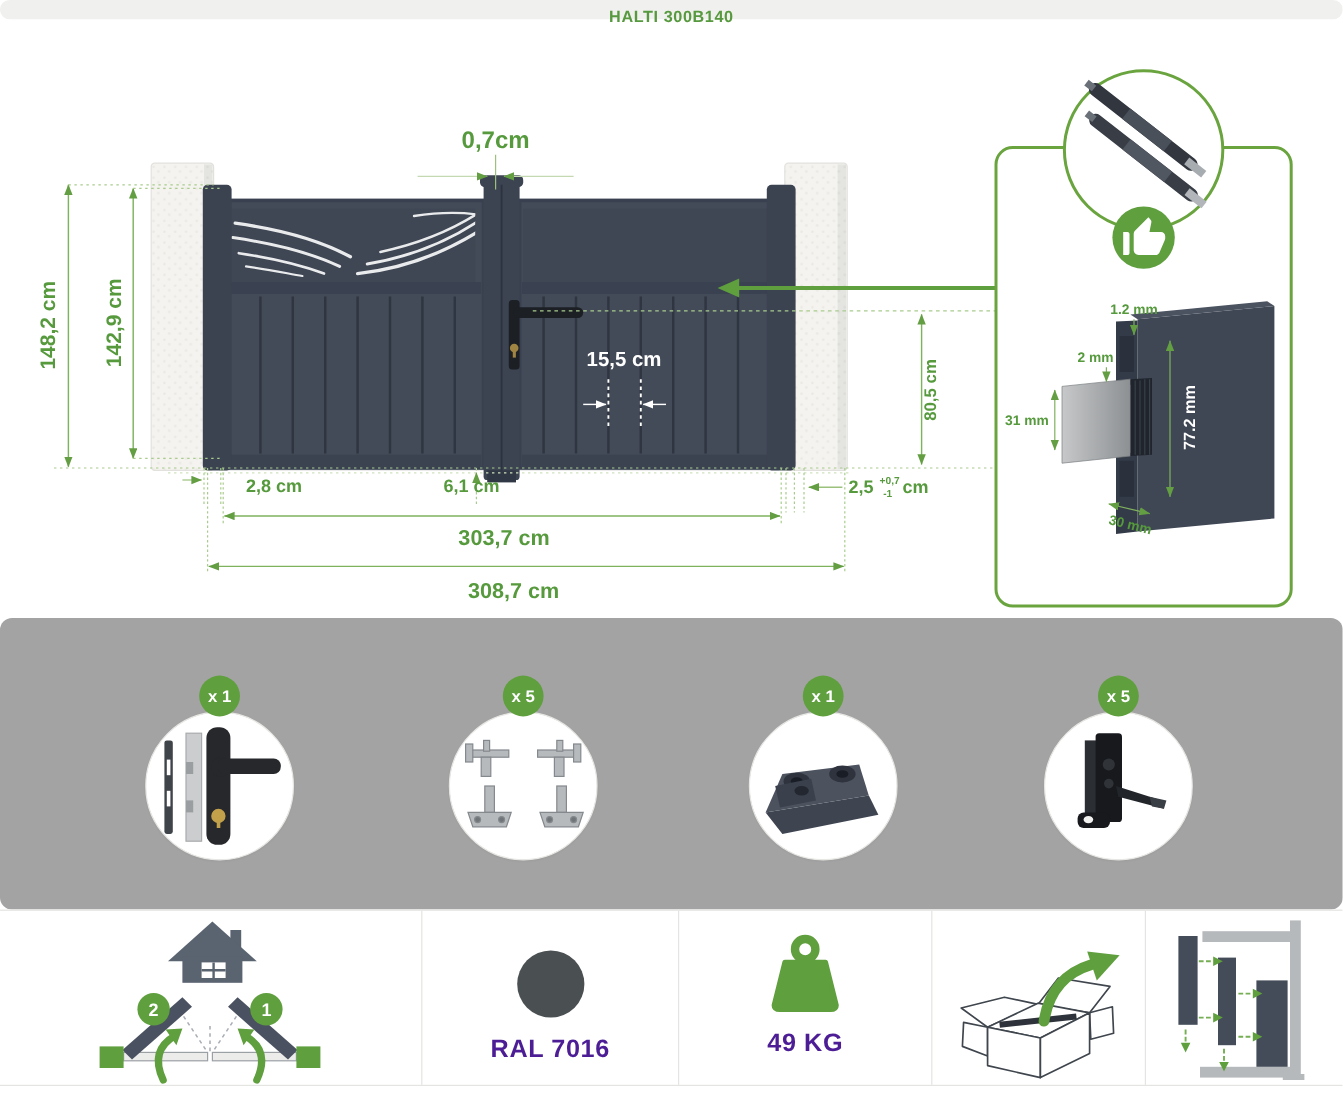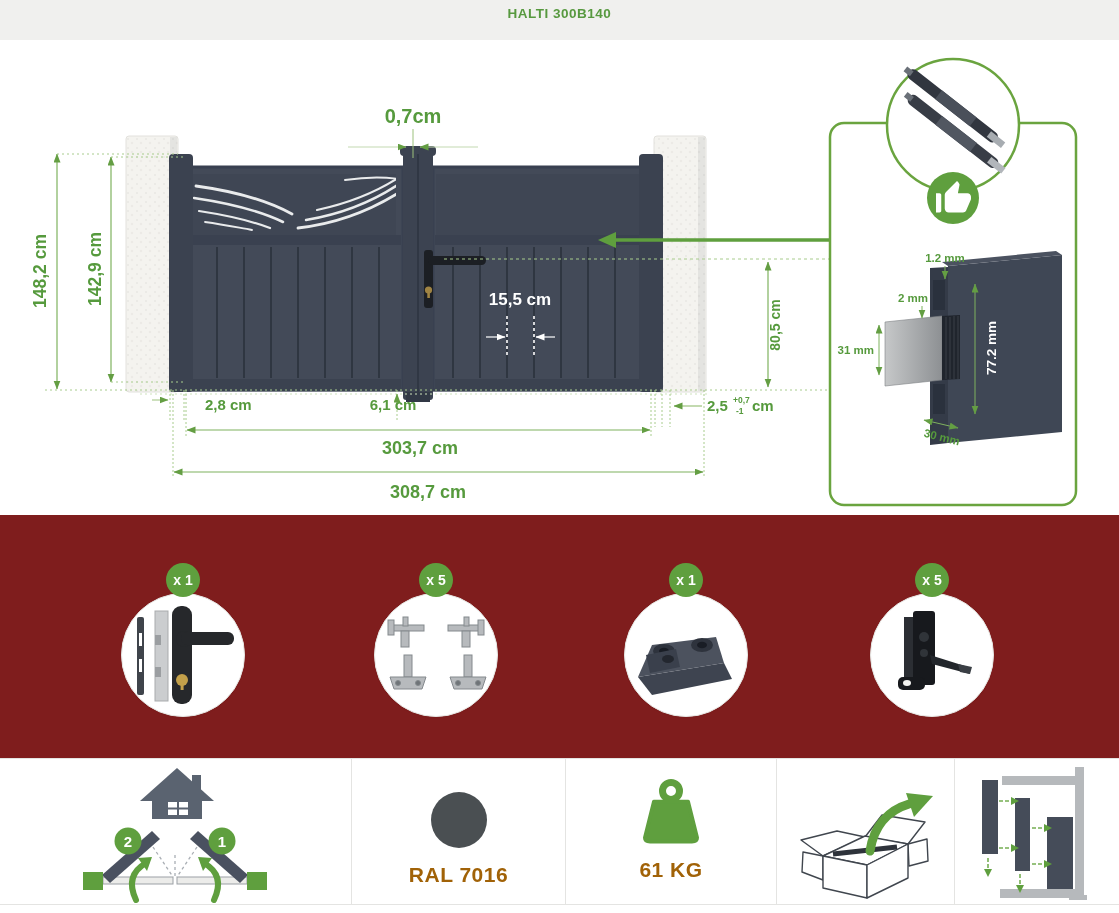--- a/index.html
+++ b/index.html
@@ -1,43 +1,43 @@
 <!DOCTYPE html>
 <html><head>
 <meta charset="utf-8">
 <style>
   html,body{margin:0;padding:0;background:#fff;}
   .canvas{position:relative;width:1119px;height:913px;background:#fff;overflow:hidden;
           font-family:"Liberation Sans",sans-serif;}
   
-  .hdr{position:absolute;top:0;left:0;width:1119px;height:40px;background:#f0f0ee;}
+  .hdr{position:absolute;top:0;left:0;width:1119px;height:16px;background:#f0f0ee;border-radius:13px;}
   .hdr .title{display:block;text-align:center;line-height:28px;font-size:13.5px;font-weight:bold;
               color:#57993f;letter-spacing:.5px;}
   
   .main-svg{position:absolute;top:28px;left:0;}
   svg text{font-family:"Liberation Sans",sans-serif;}
   .dimtxt{fill:#569a3d;font-weight:bold;}
   
-  .band{position:absolute;top:515px;left:0;width:1119px;height:243px;background:#7f1d1d;}
+  .band{position:absolute;top:515px;left:0;width:1119px;height:243px;background:#a3a3a3;border-radius:10px;}
   .hw-card{position:absolute;width:124px;height:124px;top:78px;}
   .hw-circle{position:absolute;inset:0;background:#fff;border:1px solid #e7e7e4;border-radius:50%;
              box-shadow:0 1px 2px rgba(0,0,0,.04);}
   .hw-badge{position:absolute;left:50%;top:-30px;transform:translateX(-50%);width:34px;height:34px;
             border-radius:50%;background:#5f9f3e;color:#fff;font-size:14px;font-weight:bold;
             display:flex;align-items:center;justify-content:center;z-index:2;}
   .hw-item{position:absolute;inset:0;z-index:1;}
   
   .foot{position:absolute;top:758px;left:0;width:1119px;height:147px;display:flex;
         border-top:1px solid #e4e4e2;border-bottom:1px solid #e4e4e2;box-sizing:border-box;background:#fff;}
   .cell{position:relative;height:100%;border-right:1px solid #e4e4e2;box-sizing:border-box;
         display:flex;flex-direction:column;align-items:center;}
   .cell:last-child{border-right:none;}
   .c1{width:352px;} .c2{width:214px;} .c3{width:211px;} .c4{width:178px;} .c5{width:164px;}
   .ral-dot{width:56px;height:56px;border-radius:50%;background:#4a4f52;margin-top:33px;}
-  .cell-label{color:#a16207;font-size:21px;font-weight:bold;letter-spacing:.5px;margin-top:15px;}
+  .cell-label{color:#4c1d95;font-size:21px;font-weight:bold;letter-spacing:.5px;margin-top:15px;}
   .c3 .cell-label{margin-top:9px;}
 </style>
 </head>
 <body>
 
 <div class="canvas">
 
   <div class="hdr">
     <span class="title">HALTI 300B140</span>
   </div>
@@ -372,21 +372,21 @@
     <div class="cell c2">
       <div class="ral-dot"></div>
       <div class="cell-label">RAL 7016</div>
     </div>
 
     <div class="cell c3">
       <svg width="70" height="72" viewBox="0 0 70 72" style="margin-top:18px">
         <circle cx="35" cy="14" r="8.5" fill="none" stroke="#5f9f3e" stroke-width="7"></circle>
         <path d="M18,24 L52,24 L61,62 Q61,66 56,66 L14,66 Q9,66 9,62 Z" fill="#5f9f3e" stroke="#5f9f3e" stroke-width="4" stroke-linejoin="round" transform="translate(0,-2) scale(1,0.95) translate(0,4)"></path>
       </svg>
-      <div class="cell-label">61 KG</div>
+      <div class="cell-label">49 KG</div>
     </div>
 
     <div class="cell c4">
       <svg width="178" height="145" viewBox="0 0 178 145">
         <g fill="#ffffff" stroke="#40464e" stroke-width="1.4" stroke-linejoin="round">
           <polygon points="46,97 24,81 60,72 88,78"></polygon>
           <polygon points="88,78 105,56 148,63 131,85"></polygon>
           <polygon points="46,97 26,93 25,113 46,121"></polygon>
           <polygon points="131,85 150,80 151,102 132,107"></polygon>
           <polygon points="46,97 88,77 131,85 90,106"></polygon>

